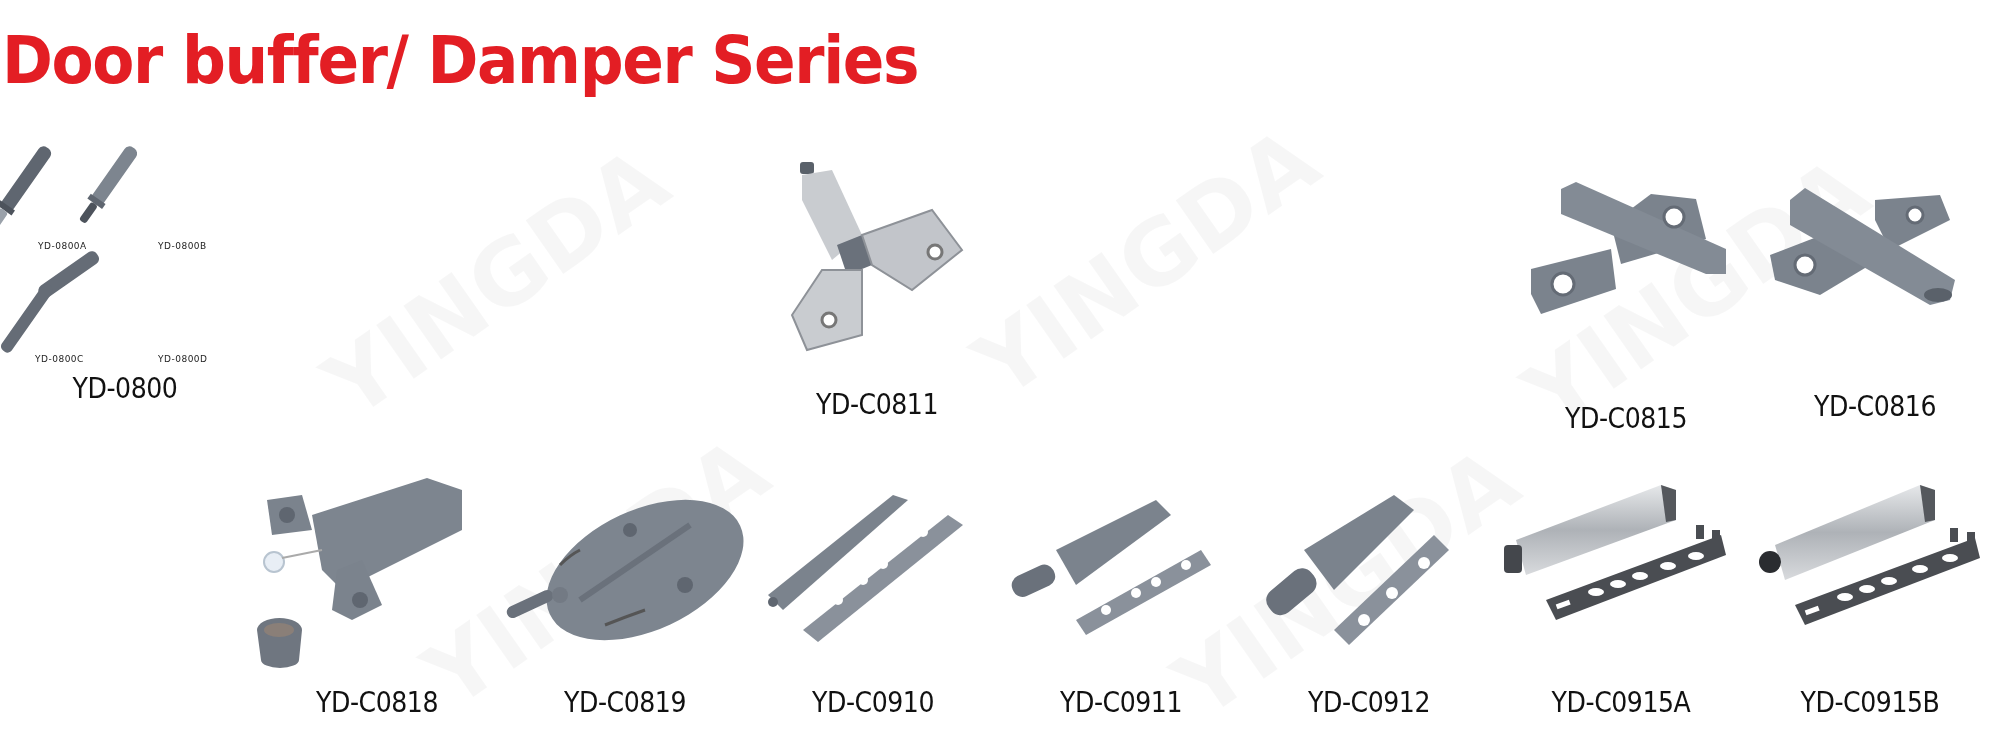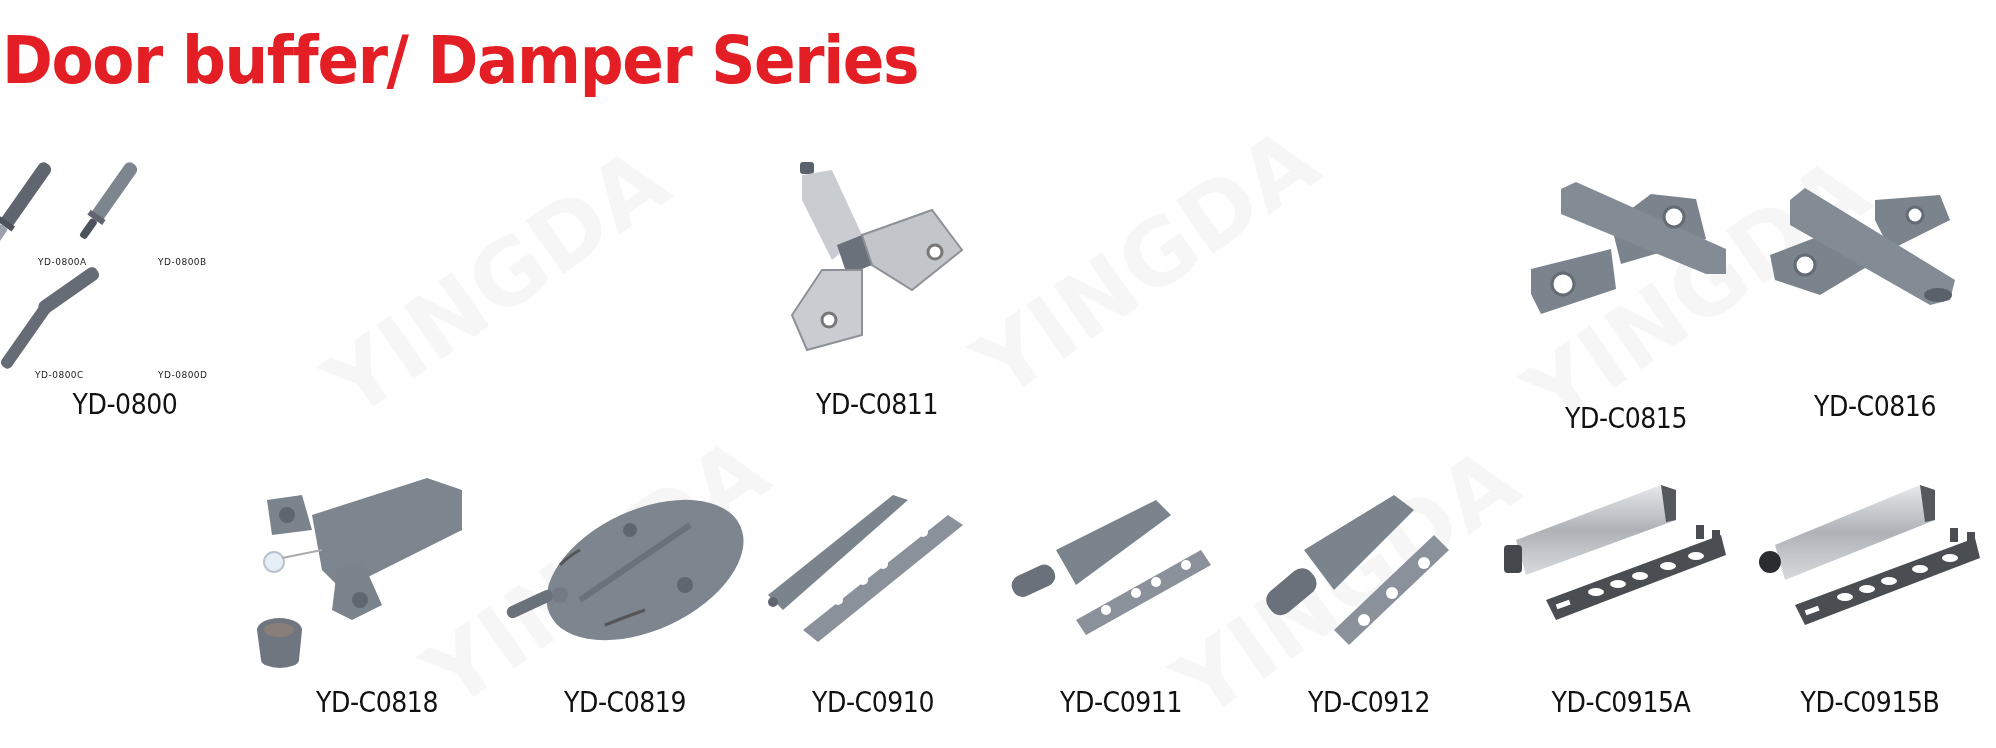--- a/index.html
+++ b/index.html
@@ -19,21 +19,21 @@
 <div class="title">Door buffer/ Damper Series</div>
 
 <div class="watermark" style="left:300px;top:230px;">YINGDA</div>
 <div class="watermark" style="left:950px;top:210px;">YINGDA</div>
 <div class="watermark" style="left:1500px;top:240px;">YINGDA</div>
 <div class="watermark" style="left:400px;top:520px;">YINGDA</div>
 <div class="watermark" style="left:1150px;top:530px;">YINGDA</div>
 
 <div class="grid">
 
-  <div class="cell" style="left:0;top:140px;height:290px;">
+  <div class="cell" style="left:0;top:124px;height:290px;">
     <div class="img" style="top:0;height:240px;">
       <svg viewBox="0 0 250 240">
         <g>
           <g transform="translate(42,20) rotate(35)">
               <rect x="0" y="0" width="14" height="75" rx="6" fill="#5f6670"></rect>
               <rect x="-2" y="70" width="18" height="6" fill="#4d535c"></rect>
               <rect x="2" y="76" width="10" height="22" rx="3" fill="#9aa1aa"></rect>
             </g>
           <g transform="translate(128,20) rotate(35)">
               <rect x="0" y="0" width="14" height="68" rx="6" fill="#7d858f"></rect>

